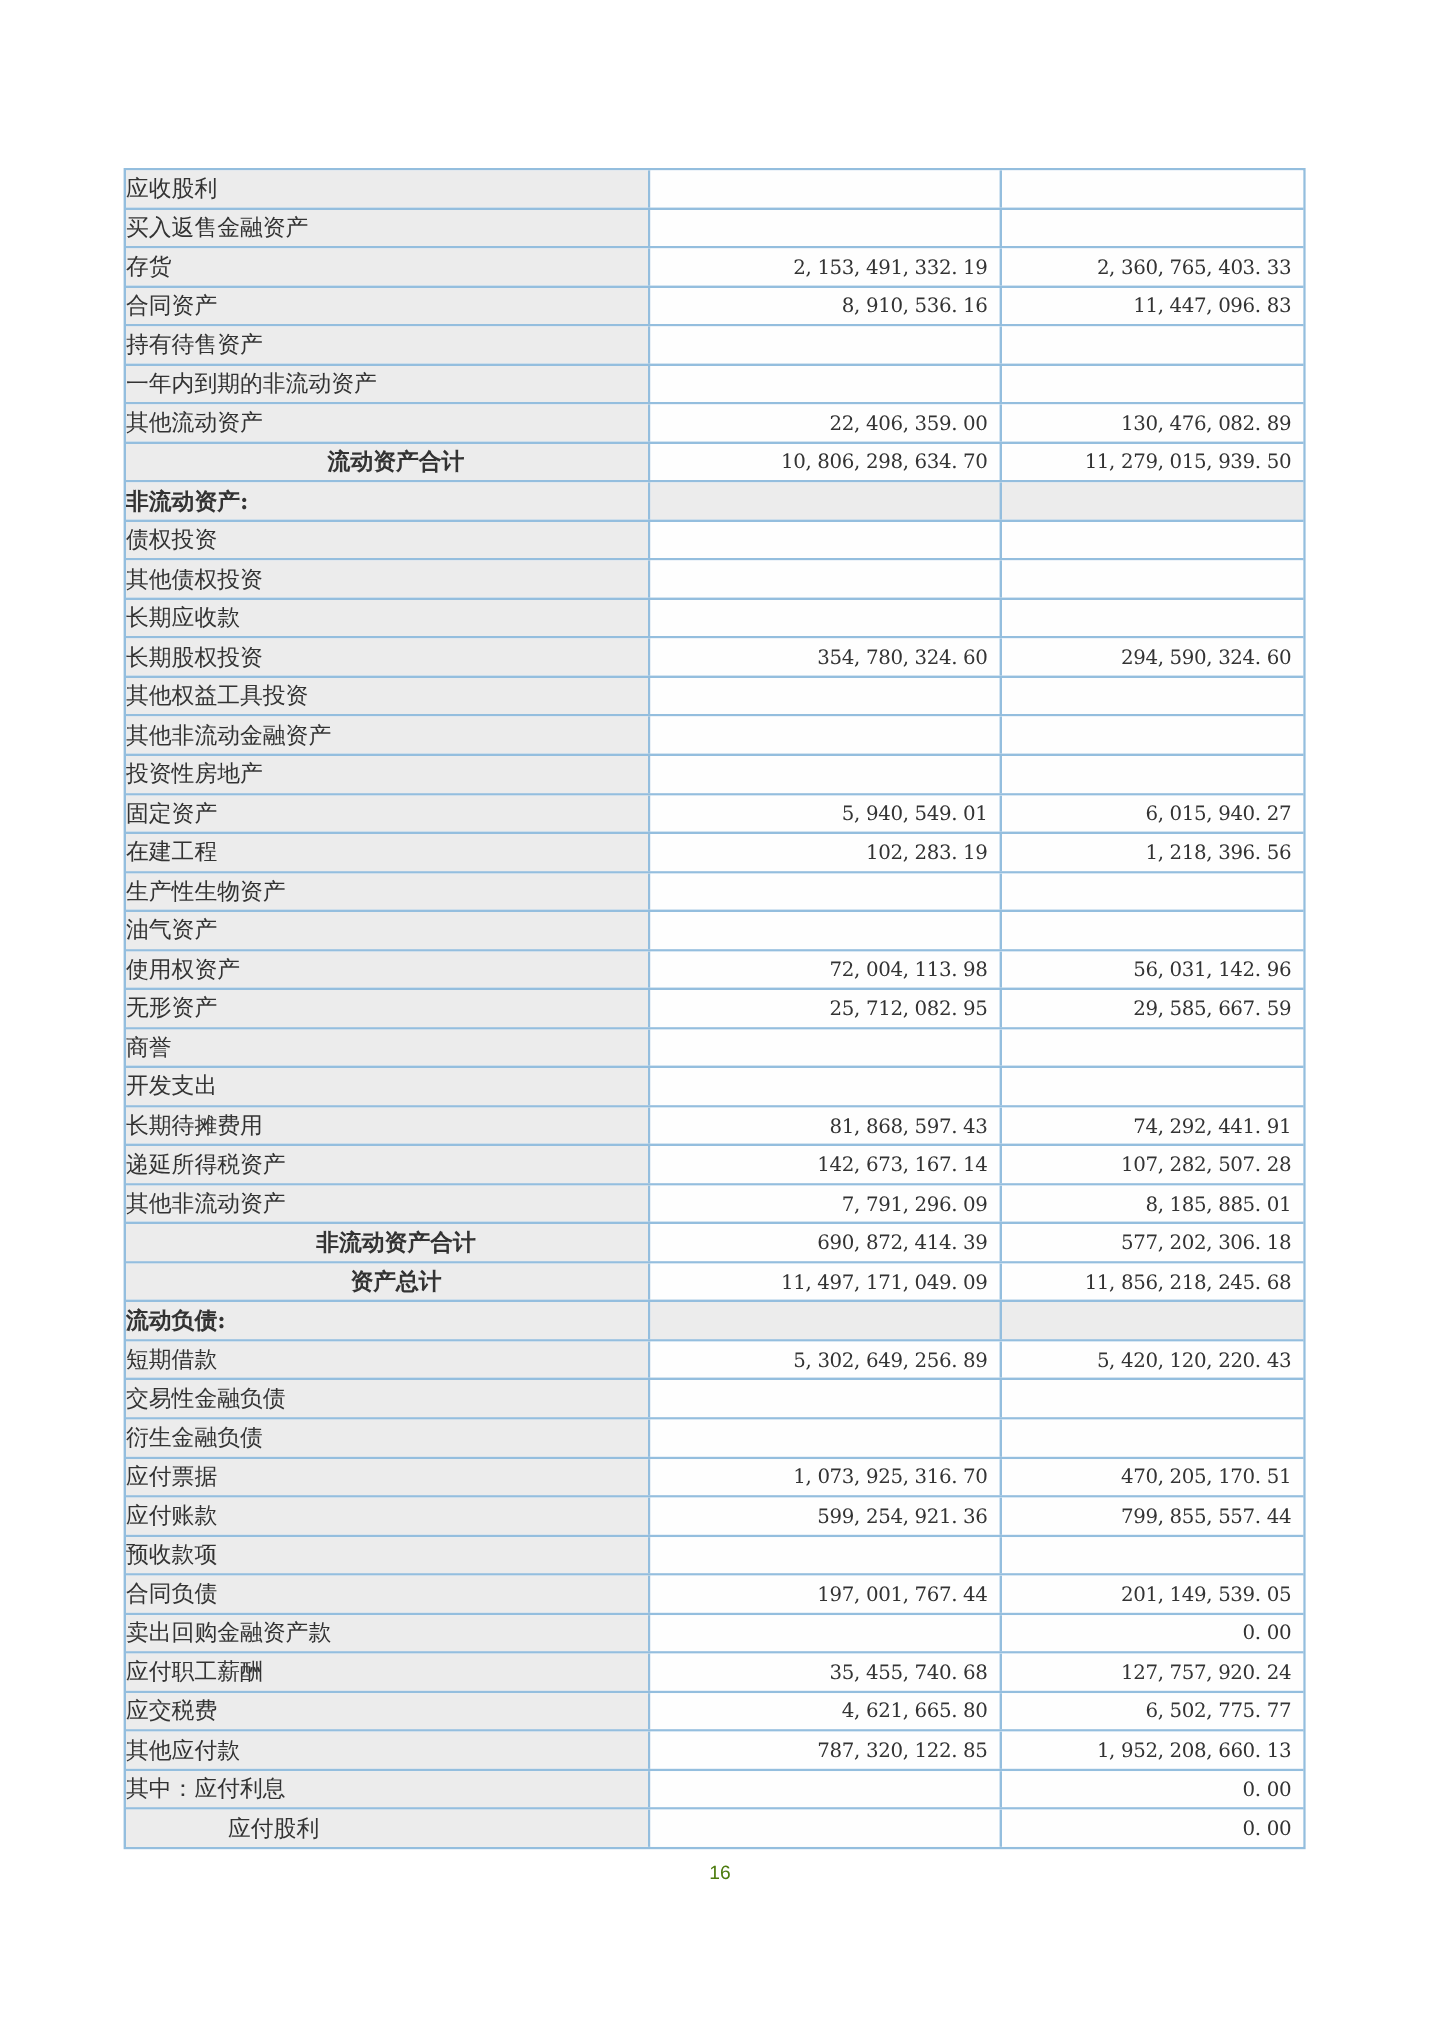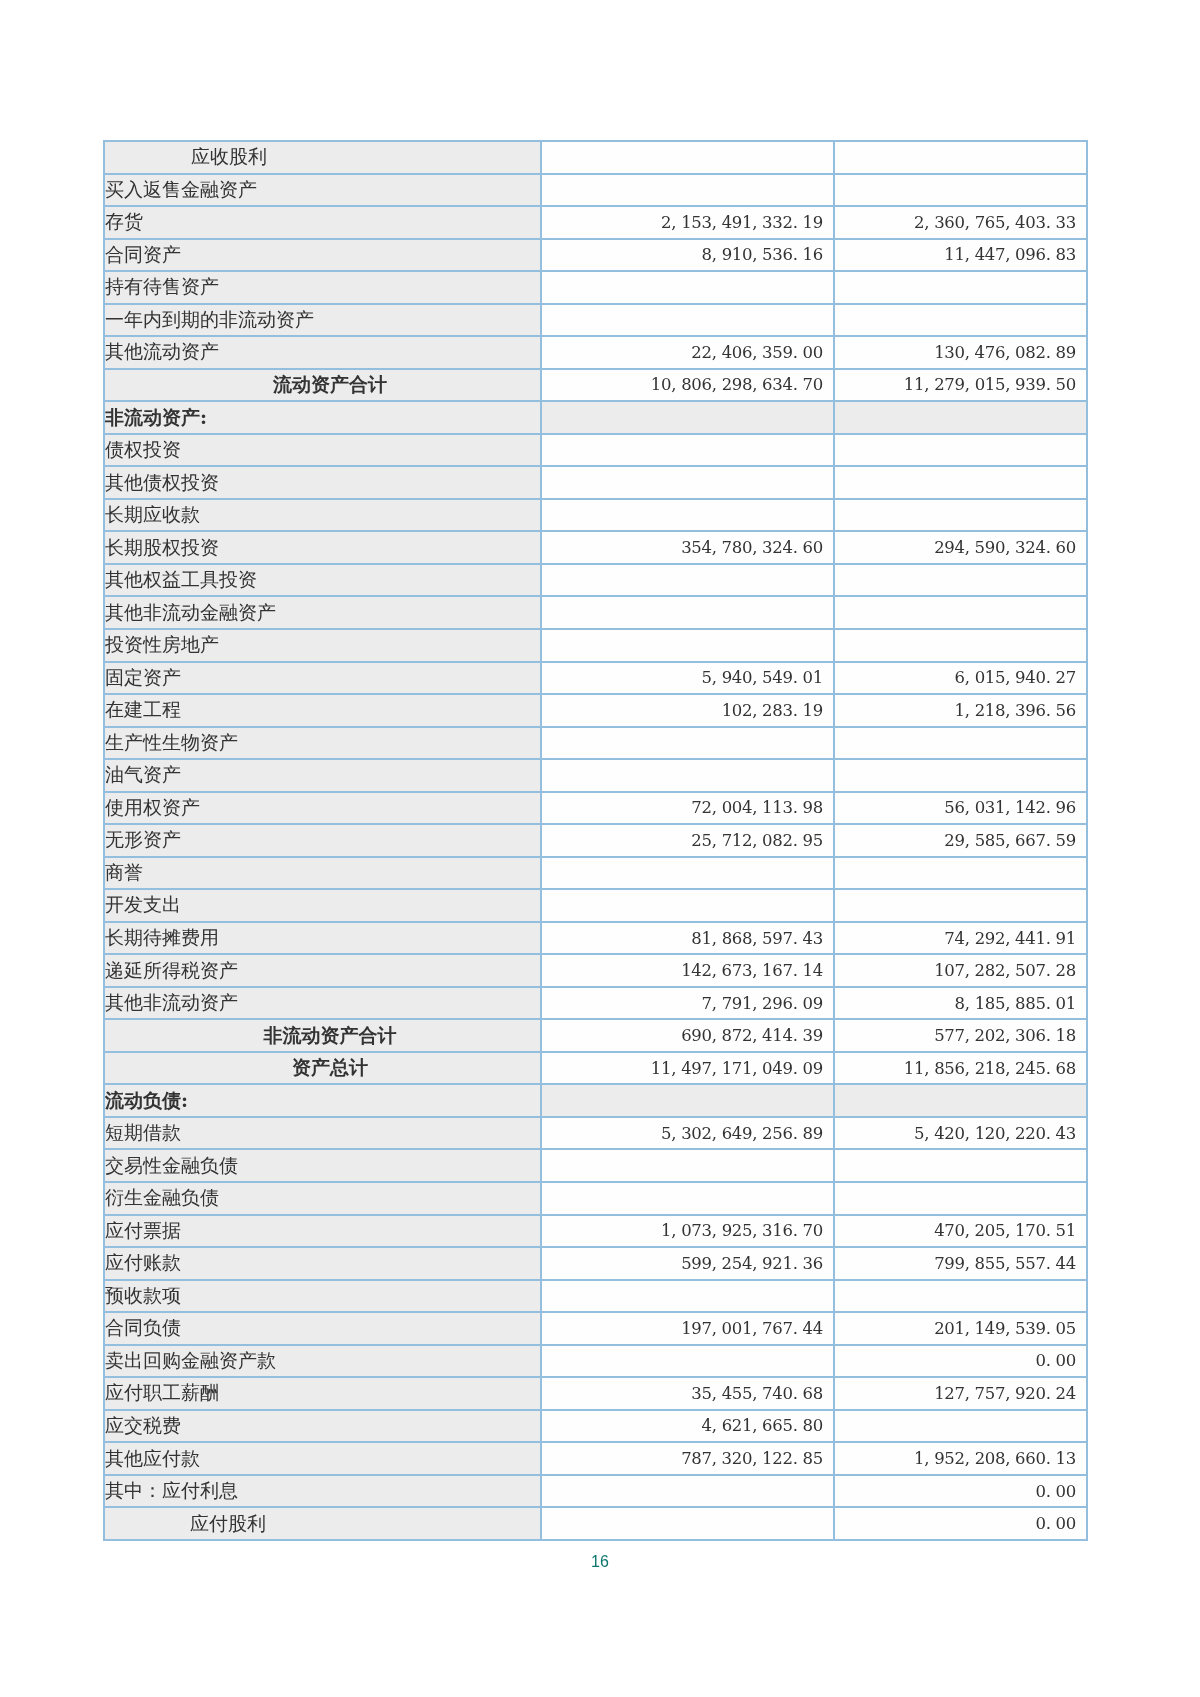--- a/index.html
+++ b/index.html
@@ -57,30 +57,30 @@
   
   .row.total .c1 {
     font-weight: bold;
     justify-content: center;
     padding-left: 15px;
   }
   .row.section .c1 { font-weight: bold; text-align: center; }
   .row.section .c2, .row.section .c3 {
     background: var(--label-cell-bg, #ececec);
   }
-  .row.indent1 .c1 { padding-left: 86px; }
+  .row.indent1 .c1 { }
   .row.indent2 .c1 { padding-left: 85px; }
   .page-number {
     position: absolute;
     left: 0; right: 0;
     top: 1553px;
     text-align: center;
     font-family: "Liberation Sans", "DejaVu Sans", sans-serif;
     font-size: 16px;
-    color: #0f766e;
+    color: #4d7c0f;
   }
 </style>
 </head>
 <body>
 
 <div class="page">
 
   <div class="sheet-table">
       <div class="row item indent1">
     <div class="cell c1">应收股利</div>
@@ -273,20 +273,21 @@
     <div class="cell c3 num">0. 00</div>
   </div>
       <div class="row item">
     <div class="cell c1">应付职工薪酬</div>
     <div class="cell c2 num">35, 455, 740. 68</div>
     <div class="cell c3 num">127, 757, 920. 24</div>
   </div>
       <div class="row item">
     <div class="cell c1">应交税费</div>
     <div class="cell c2 num">4, 621, 665. 80</div>
+    <div class="cell c3 num">6, 502, 775. 77</div>
   </div>
       <div class="row item">
     <div class="cell c1">其他应付款</div>
     <div class="cell c2 num">787, 320, 122. 85</div>
     <div class="cell c3 num">1, 952, 208, 660. 13</div>
   </div>
       <div class="row item">
     <div class="cell c1">其中：应付利息</div>
     <div class="cell c2 num"></div>
     <div class="cell c3 num">0. 00</div>

